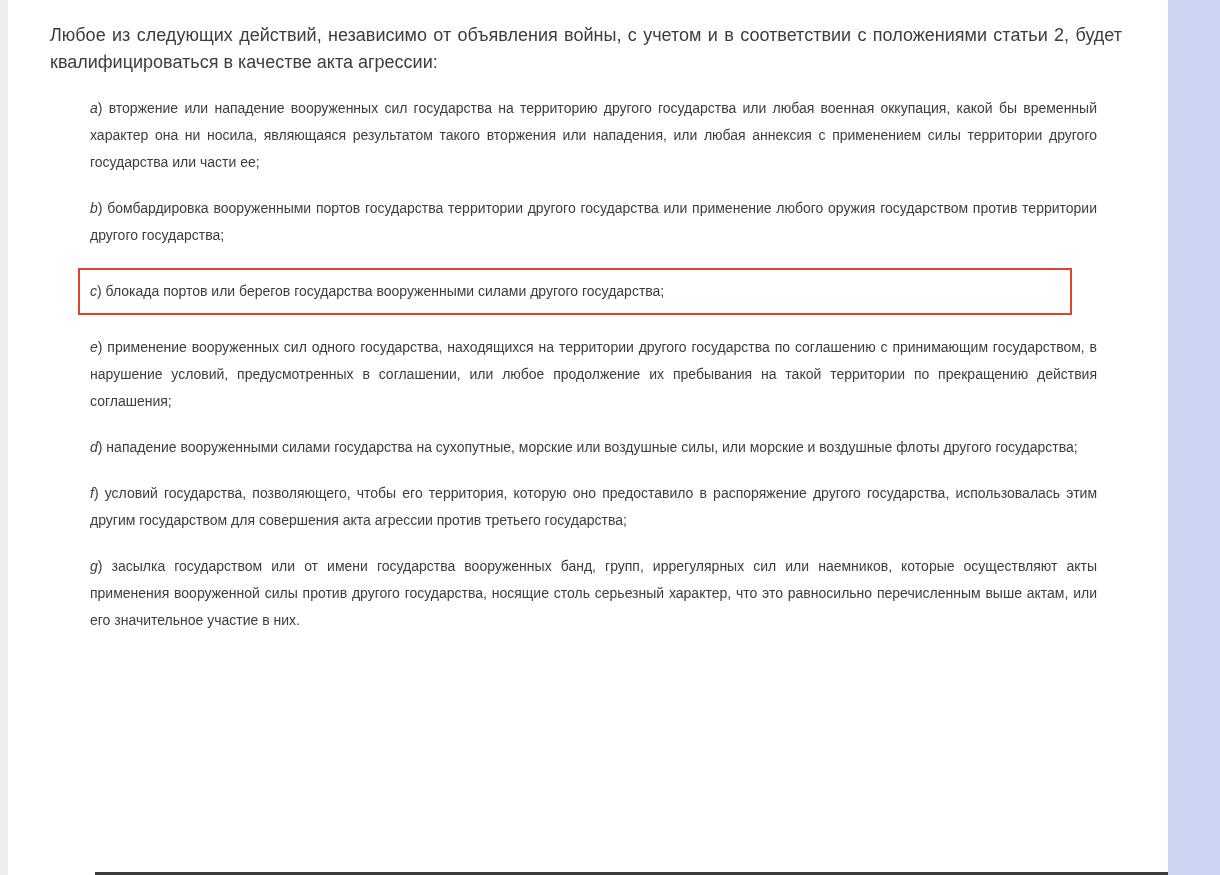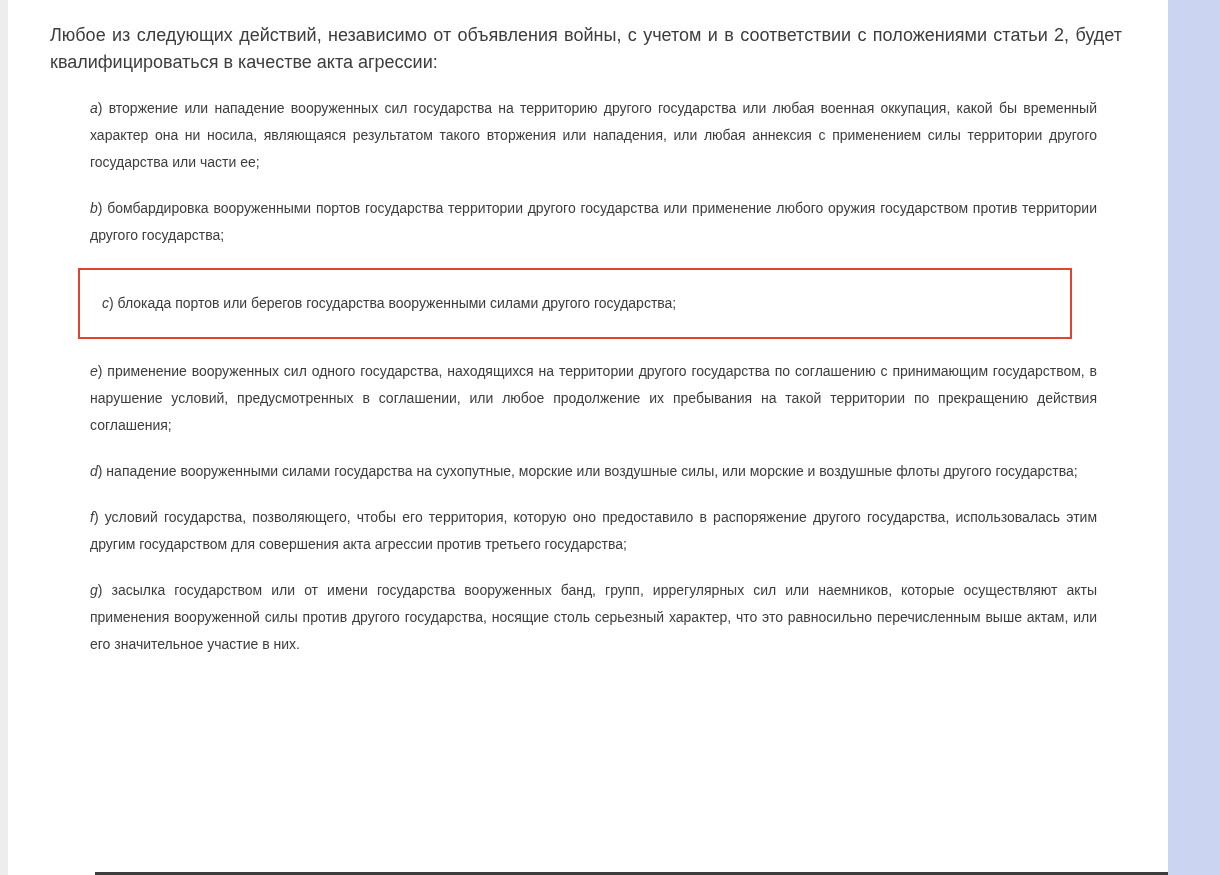--- a/index.html
+++ b/index.html
@@ -66,21 +66,21 @@
     line-height: 27px;
     text-align: justify;
   }
   p.item .letter { font-style: italic; }
 
   .highlight-box {
     margin: 19px 50px 0 28px;
     border: 2px solid var(--highlight-border);
     padding: 8px 10px;
   }
-  .highlight-box p.item { margin: 12px; }
+  .highlight-box p.item { margin: 0; }
 </style>
 </head>
 <body>
 
 <div class="page">
 
   <div class="left-edge"></div>
 
   <div class="content">
 

